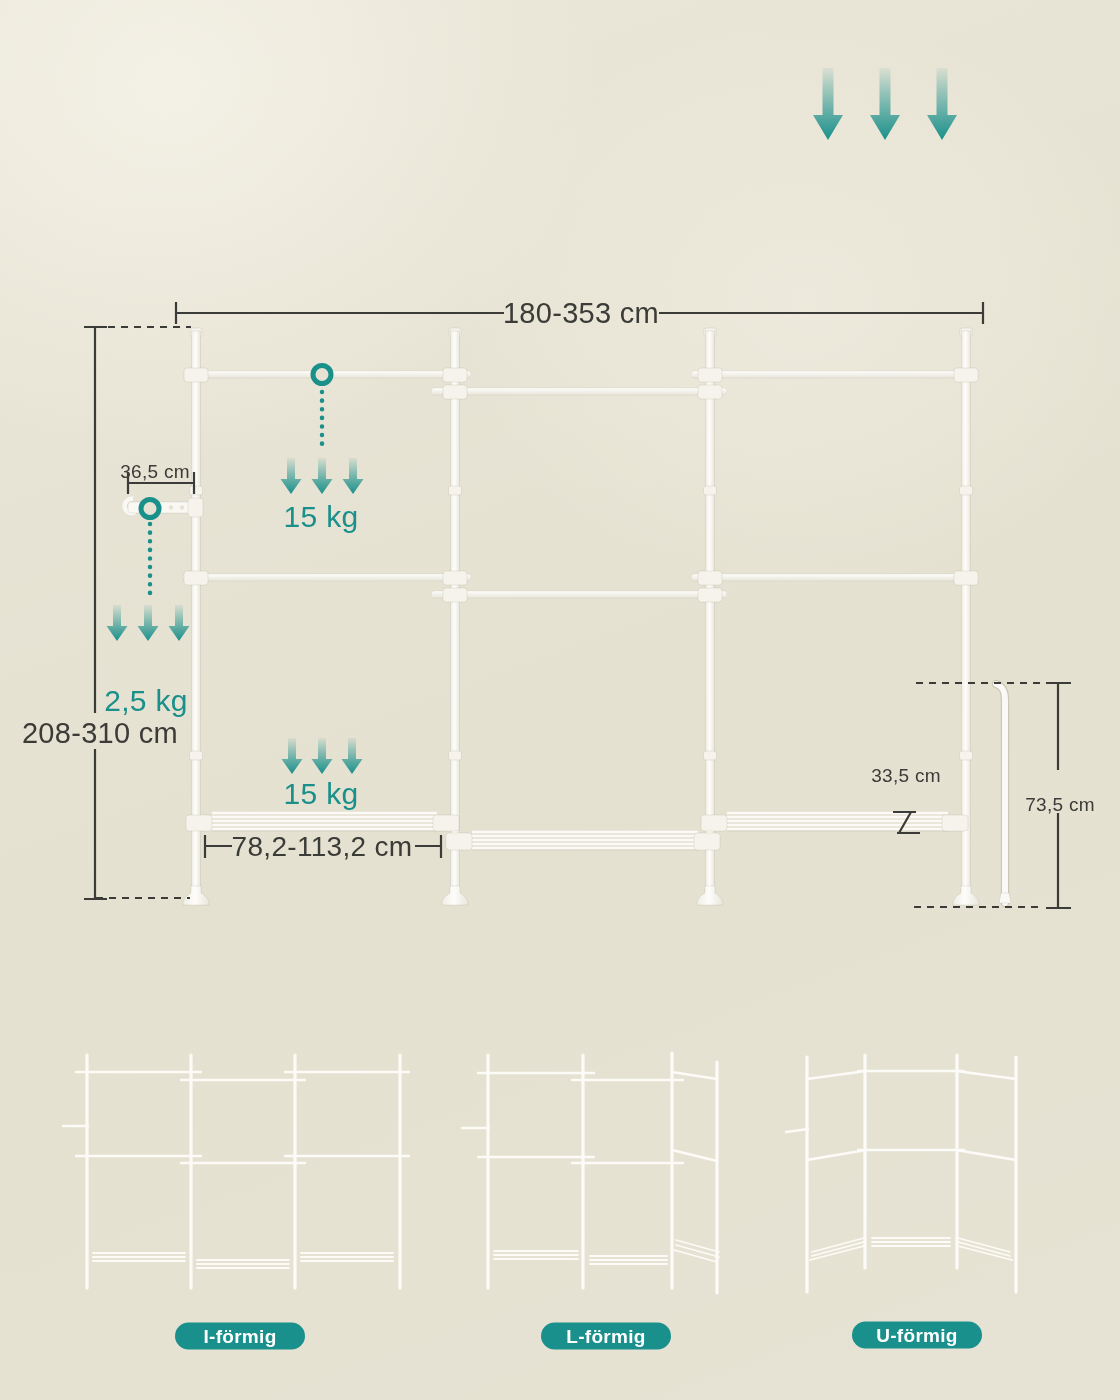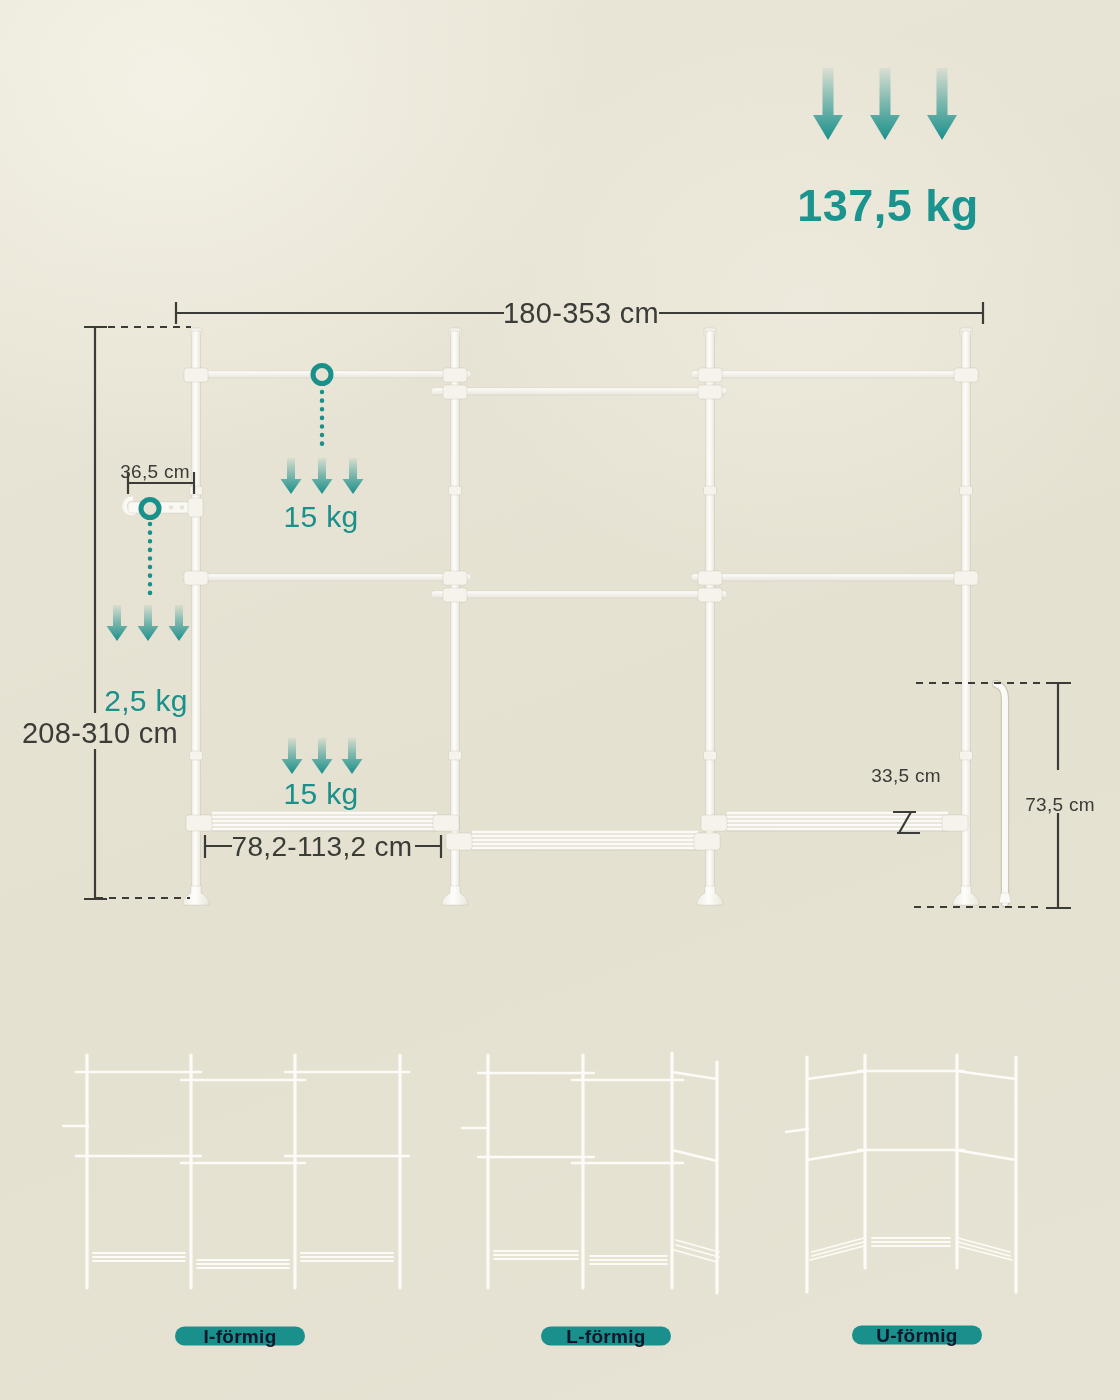--- a/index.html
+++ b/index.html
@@ -15,23 +15,23 @@
   svg.artwork{position:absolute;left:0;top:0;}
   .label{position:absolute;white-space:nowrap;transform:translate(-50%,-50%);}
   .dim{color:#3b3b38;font-size:29px;letter-spacing:.3px;}
   .dim-sm{color:#3b3b38;font-size:19px;letter-spacing:.3px;margin-top:14px;}
   .load{color:#1a908b;font-size:30px;font-weight:400;letter-spacing:.3px;}
   .max-label{color:#3b3b38;font-size:27px;letter-spacing:.2px;}
   .max-value{color:#1b938e;font-size:45px;font-weight:700;letter-spacing:.5px;}
   .heading{color:#18908c;font-size:34px;font-weight:600;letter-spacing:.4px;}
   .pill{
     position:absolute;transform:translate(-50%,-50%);
-    width:130px;height:19px;border-radius:14px;background:#19908c;
+    width:130px;height:27px;border-radius:14px;background:#19908c;
     display:flex;align-items:center;justify-content:center;
-    color:#0f172a;font-size:19px;font-weight:600;letter-spacing:.3px;
+    color:#ffffff;font-size:19px;font-weight:600;letter-spacing:.3px;
   }
   .fitting{fill:#f5f3eb;stroke:rgba(110,105,85,.22);stroke-width:.6;}
   .edge{stroke:rgba(110,105,85,.2);stroke-width:.6;}
   .rail{fill:url(#railG);stroke:rgba(110,105,85,.16);stroke-width:.5;}
   .dimline{stroke:#3b3b38;stroke-width:2.2;fill:none;}
   .dashline{stroke:#3b3b38;stroke-width:2;fill:none;stroke-dasharray:7 6;}
   .shelfbar{stroke:#fbfaf6;stroke-width:2.6;}
   .shelfshadow{stroke:rgba(110,105,85,.14);stroke-width:1.2;}
   .tealdot{stroke:#1a908b;stroke-width:4.5;stroke-linecap:round;stroke-dasharray:0.1 8.5;fill:none;}
   .mini{stroke:#fcfbf7;fill:none;stroke-linecap:round;}
@@ -235,21 +235,20 @@
     <path class="pole" d="M807,1057 V1292 M865,1055 V1268 M957,1055 V1268 M1016,1057 V1292"></path>
     <path class="bar" d="M866,1071 L807,1079 M858,1071 H964 M956,1071 L1016,1079"></path>
     <path class="bar" d="M866,1150 L807,1160 M858,1150 H964 M956,1150 L1016,1160"></path>
     <path class="bar" d="M786,1132 L808,1129"></path>
     <path class="shelfline" d="M872,1238 H950 M872,1242 H950 M872,1246 H950"></path>
     <path class="shelfline" d="M864,1238 L812,1252 M864,1242 L812,1256 M864,1246 L810,1260"></path>
     <path class="shelfline" d="M958,1238 L1010,1252 M958,1242 L1010,1256 M958,1246 L1012,1260"></path>
   </g>
 </svg>
 
-<div class="label max-value" style="left:888px;top:206px;">137,5 kg</div>
 
 <div class="label dim" style="left:581px;top:313px;">180-353 cm</div>
 <div class="label dim-sm" style="left:155px;top:458px;">36,5 cm</div>
 <div class="label load" style="left:321px;top:517px;">15 kg</div>
 <div class="label load" style="left:146px;top:661px;margin-top:40px;">2,5 kg</div>
 <div class="label dim" style="left:100px;top:733px;">208-310 cm</div>
 <div class="label load" style="left:321px;top:794px;">15 kg</div>
 <div class="label dim" style="left:322px;top:847px;font-size:28px;">78,2-113,2 cm</div>
 <div class="label dim-sm" style="left:906px;top:762px;">33,5 cm</div>
 <div class="label dim-sm" style="left:1060px;top:791px;">73,5 cm</div>

